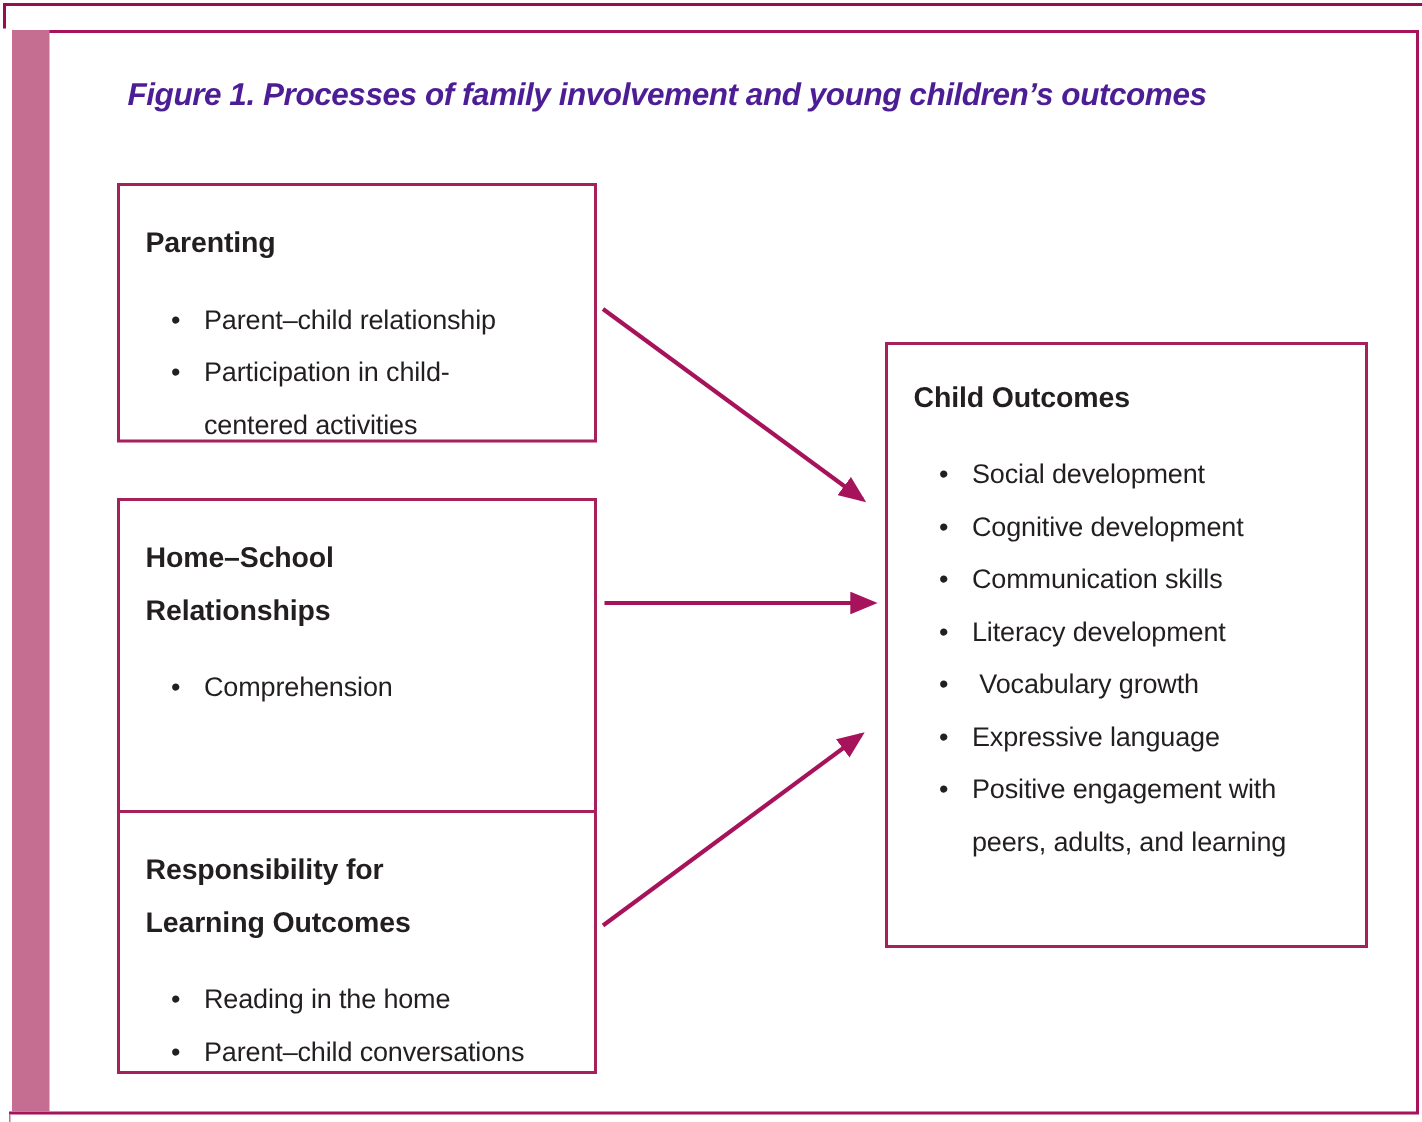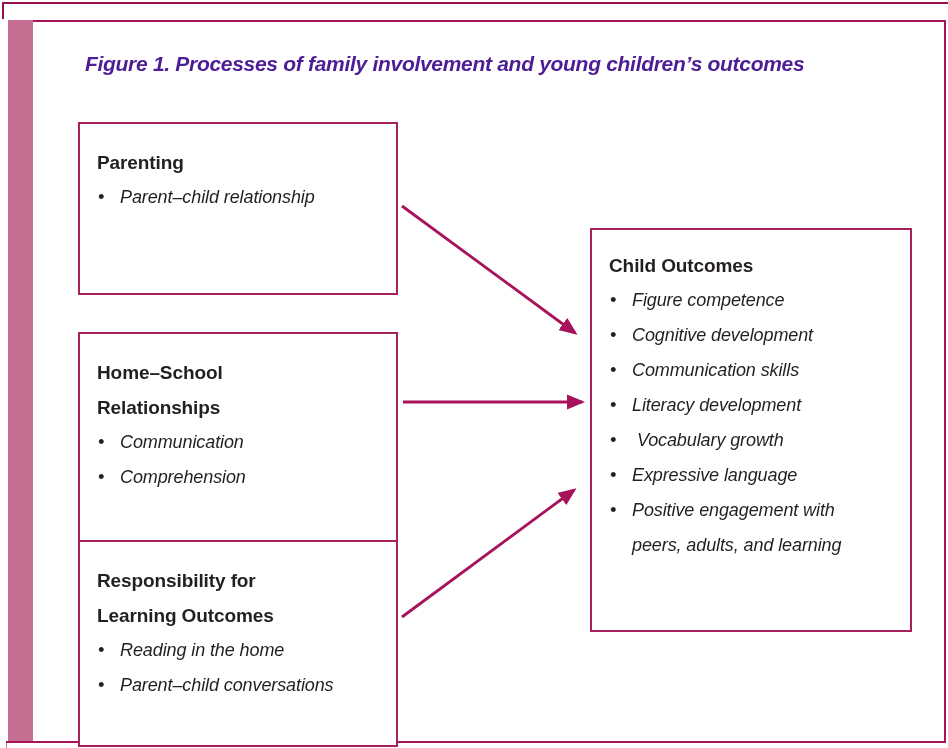--- a/index.html
+++ b/index.html
@@ -49,27 +49,27 @@
   }
   .box {
     position: absolute;
     border: 2px solid #a6215c;
     background: #ffffff;
     z-index: 4;
     padding: 21px 12px 0 17px;
   }
   .box-parenting      { left: 78px;  top: 122px; width: 320px; height: 173px; }
   .box-home-school    { left: 78px;  top: 332px; width: 320px; height: 212px; }
-  .box-responsibility { left: 78px;  top: 540px; width: 320px; height: 207px; }
+  .box-responsibility { left: 78px;  top: 540px; width: 320px; height: 176px; }
   .box-child-outcomes { left: 590px; top: 228px; width: 322px; height: 404px; padding-top: 18px; }
   .box-heading {
     font-size: 19px; font-weight: bold; line-height: 35px;
     white-space: pre-line; letter-spacing: -0.1px; color: #231f20;
   }
-  .box ul { list-style: none; margin: 0; padding: 0; font-style: italic; }
+  .box ul { list-style: none; margin: 16px; padding: 0; }
   .box li {
     position: relative;
     font-size: 18px; line-height: 35px;
     padding-left: 23px;
     white-space: pre-wrap;
     letter-spacing: -0.1px;
   }
   .box li::before {
     content: "\2022";
     position: absolute; left: 1px; top: 0;
@@ -102,45 +102,46 @@
     </defs>
     <line x1="402" y1="206" x2="575" y2="333" stroke="#a6135a" stroke-width="2.8" marker-end="url(#ah)"></line>
     <line x1="403" y1="402" x2="582" y2="402" stroke="#a6135a" stroke-width="2.8" marker-end="url(#ah)"></line>
     <line x1="402" y1="617" x2="574" y2="490" stroke="#a6135a" stroke-width="2.8" marker-end="url(#ah)"></line>
   </svg>
 
   <div class="box box-parenting">
     <div class="box-heading">Parenting</div>
     <ul>
       <li>Parent–child relationship</li>
+      <li>Participation in child-
+centered activities</li>
     </ul>
   </div>
 
   <div class="box box-home-school">
     <div class="box-heading">Home–School
 Relationships</div>
     <ul>
-      <li>Communication</li>
       <li>Comprehension</li>
     </ul>
   </div>
 
   <div class="box box-responsibility">
     <div class="box-heading">Responsibility for
 Learning Outcomes</div>
     <ul>
       <li>Reading in the home</li>
       <li>Parent–child conversations</li>
     </ul>
   </div>
 
   <div class="box box-child-outcomes">
     <div class="box-heading">Child Outcomes</div>
     <ul>
-      <li>Figure competence</li>
+      <li>Social development</li>
       <li>Cognitive development</li>
       <li>Communication skills</li>
       <li>Literacy development</li>
       <li> Vocabulary growth</li>
       <li>Expressive language</li>
       <li>Positive engagement with
 peers, adults, and learning</li>
     </ul>
   </div>
 

